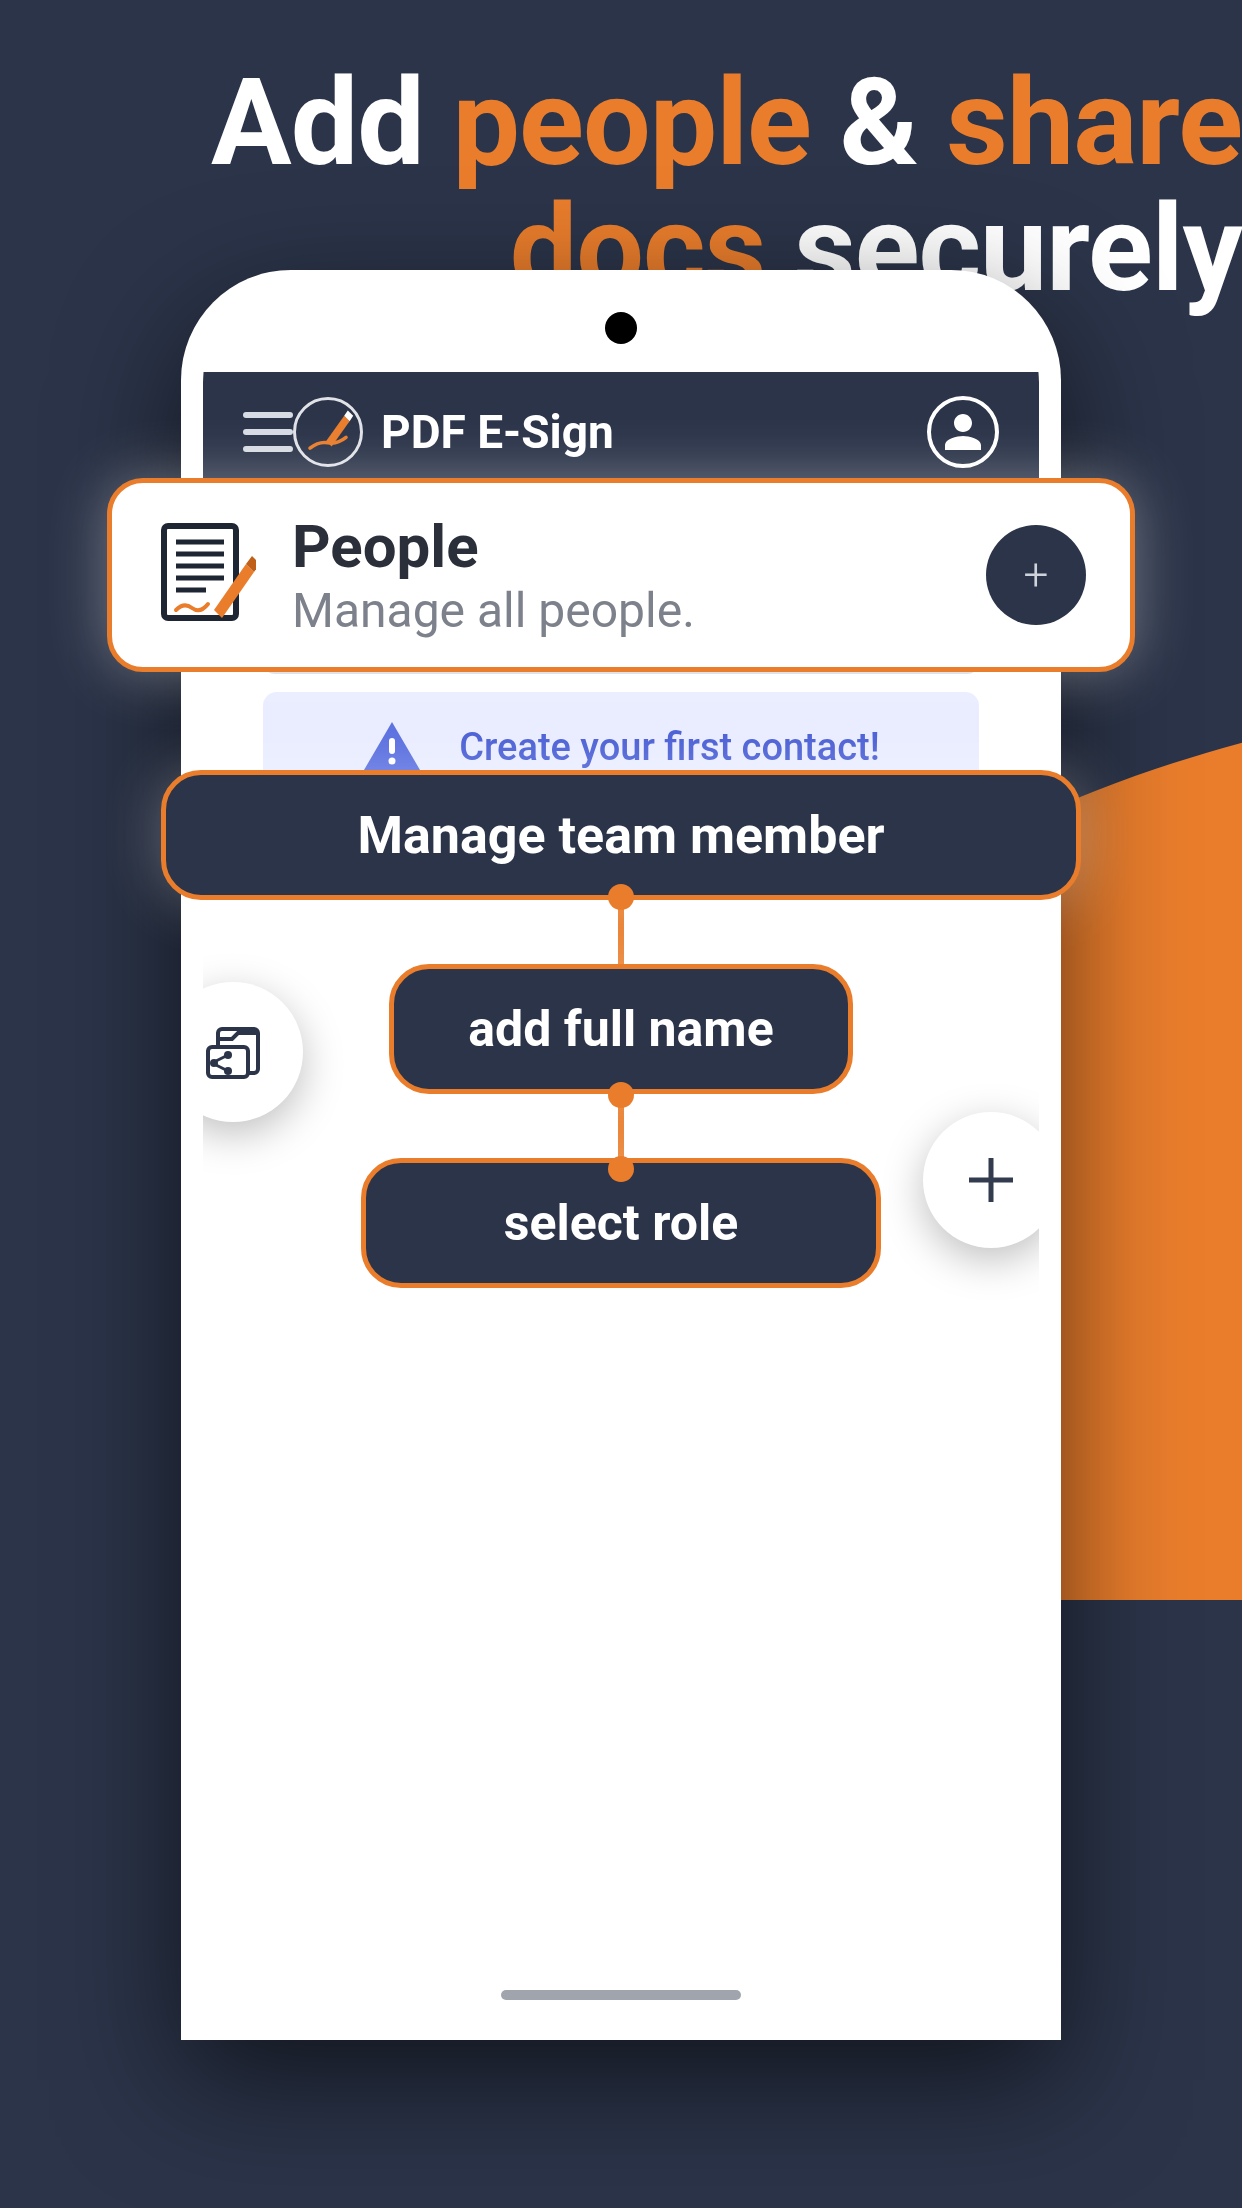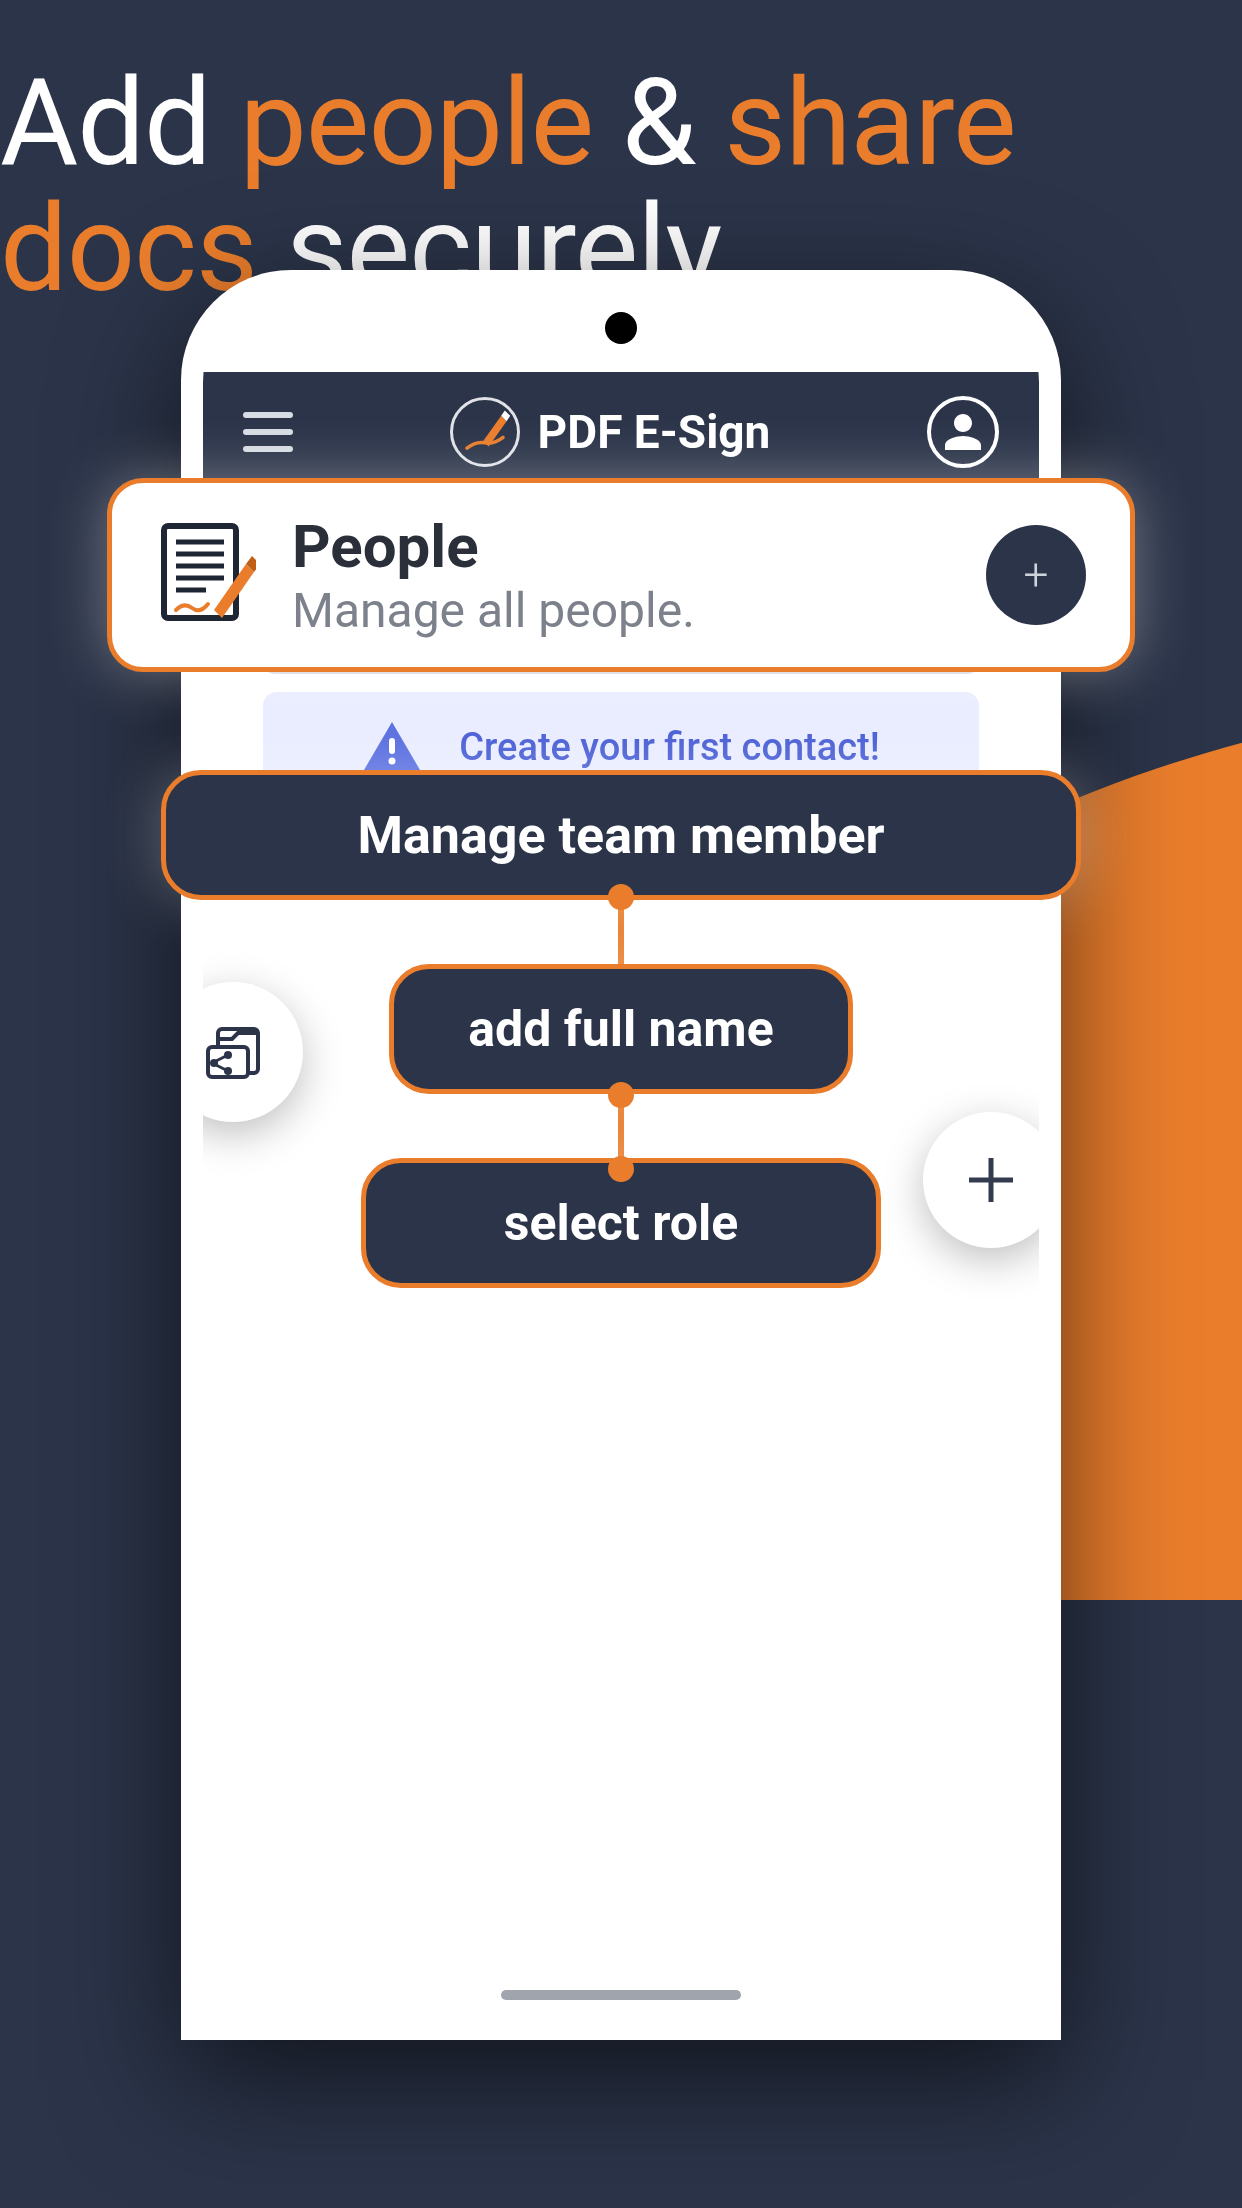--- a/index.html
+++ b/index.html
@@ -20,22 +20,22 @@
     height: 900px;
     pointer-events: none;
   }
 
   
   .headline {
     position: absolute;
     top: 60px;
     left: 0;
     width: 100%;
-    text-align: left;
-    font-weight: 400;
+    text-align: right;
+    font-weight: 700;
     font-size: 120px;
     line-height: 1.05;
     letter-spacing: -1px;
     color: #ffffff;
   }
   .headline .accent { color: #e97d2c; }
 
   
   .phone {
     position: absolute;
@@ -91,21 +91,20 @@
     display: block;
     width: 100%;
     height: 6px;
     background: #d7dbe3;
     border-radius: 3px;
   }
   .app-title-wrap {
     flex: 1;
     display: flex;
     align-items: center;
-    justify-content: center;
     gap: 18px;
   }
   .app-logo {
     width: 70px;
     height: 70px;
     border: 3px solid #e0e2e8;
     border-radius: 50%;
     display: flex;
     align-items: center;
     justify-content: center;

